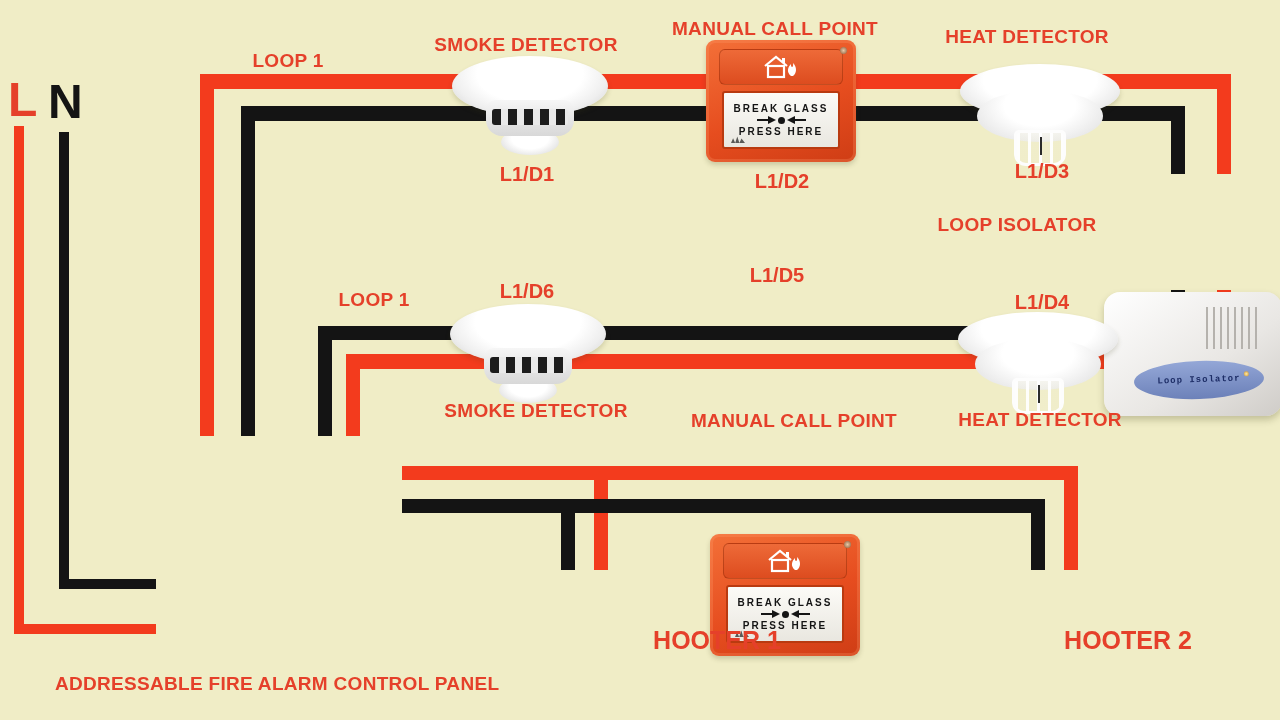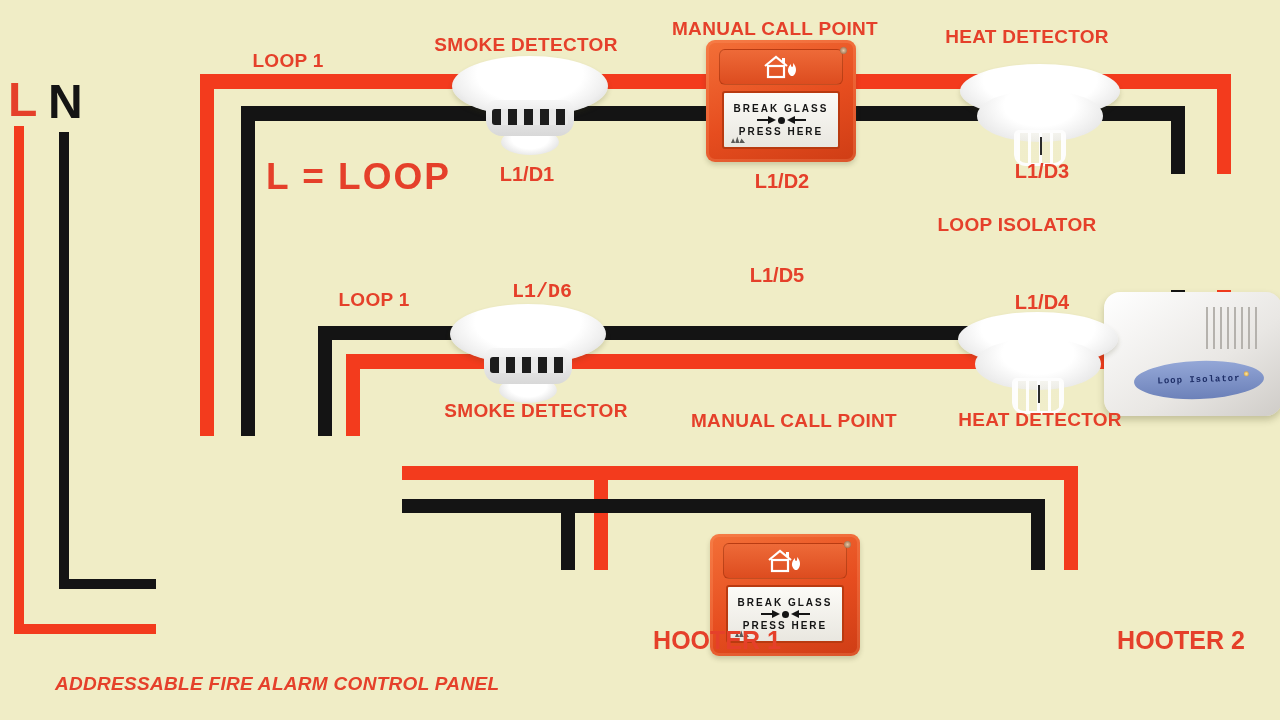--- a/index.html
+++ b/index.html
@@ -185,41 +185,40 @@
   </div>
 
   <div class="dev" style="left:958px;top:312px;">
     <div class="hd-plate"></div>
     <div class="hd-body"></div>
     <div class="hd-cage"></div>
   </div>
 
   <div class="lbl big" style="left:8px;top:76px;">L</div>
   <div class="lbl big blk" style="left:48px;top:78px;">N</div>
-  <div class="lbl note" style="left:266px;top:156px;">L  =  LOOP</div>
 
   <div class="lbl t19 ctr" style="left:288px;top:50px;">LOOP 1</div>
   <div class="lbl t19 ctr" style="left:374px;top:289px;">LOOP 1</div>
 
   <div class="lbl t19 ctr" style="left:526px;top:34px;">SMOKE DETECTOR</div>
   <div class="lbl t19 ctr" style="left:775px;top:18px;">MANUAL CALL POINT</div>
   <div class="lbl t19 ctr" style="left:1027px;top:26px;">HEAT DETECTOR</div>
 
   <div class="lbl t20 ctr" style="left:527px;top:163px;">L1/D1</div>
   <div class="lbl t20 ctr" style="left:782px;top:170px;">L1/D2</div>
   <div class="lbl t20 ctr" style="left:1042px;top:160px;">L1/D3</div>
 
   <div class="lbl t19 ctr" style="left:1017px;top:214px;">LOOP ISOLATOR</div>
 
   <div class="lbl t20 ctr" style="left:777px;top:264px;">L1/D5</div>
-  <div class="lbl t20 ctr" style="left:542px;top:280px;font-family:Liberation Mono, monospace;">L1/D6</div>
+  <div class="lbl t20 ctr" style="left:527px;top:280px;">L1/D6</div>
   <div class="lbl t20 ctr" style="left:1042px;top:291px;">L1/D4</div>
 
   <div class="lbl t19 ctr" style="left:536px;top:400px;">SMOKE DETECTOR</div>
   <div class="lbl t19 ctr" style="left:794px;top:410px;">MANUAL CALL POINT</div>
   <div class="lbl t19 ctr" style="left:1040px;top:409px;">HEAT DETECTOR</div>
 
   <div class="lbl t23 ctr" style="left:717px;top:626px;">HOOTER 1</div>
-  <div class="lbl t23 ctr" style="left:1181px;top:626px;">HOOTER 2</div>
-
-  <div class="lbl t19" style="left:55px;top:673px;font-style:italic;">ADDRESSABLE FIRE ALARM CONTROL PANEL</div>
+  <div class="lbl t23 ctr" style="left:1128px;top:626px;">HOOTER 2</div>
+
+  <div class="lbl t19" style="left:55px;top:673px;">ADDRESSABLE FIRE ALARM CONTROL PANEL</div>
 
 </div>
 
 </body></html>

